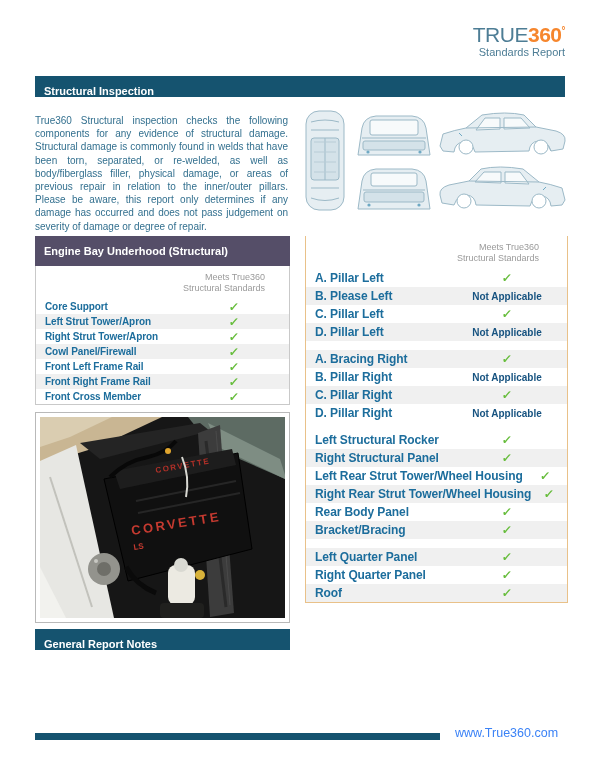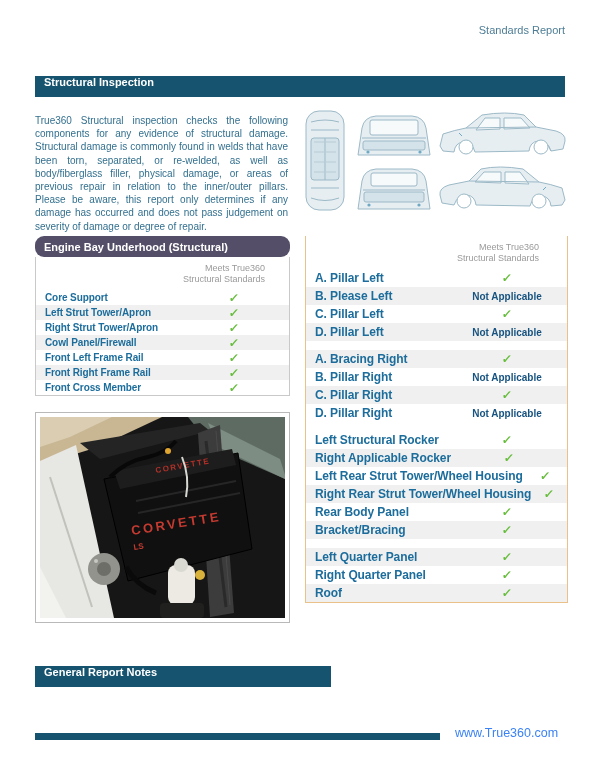--- a/index.html
+++ b/index.html
@@ -10,37 +10,37 @@
   
   .logo { position:absolute; top:24px; right:35px; text-align:right; line-height:1.05; }
   .logo .brand { font-size:21px; letter-spacing:-0.5px; }
   .logo .brand .t-true { color:#4d7d95; font-weight:400; }
   .logo .brand .t-360 { color:#f6862d; font-weight:700; }
   .logo .brand .t-deg { color:#f6862d; font-weight:700; font-size:10px; vertical-align:super; }
   .logo .subtitle { color:#4d7d95; font-size:11px; font-weight:400; margin-top:1px; }
 
   
   .bar { position:absolute; background:#15536f; color:#ffffff; font-size:11px; font-weight:700;
-         display:flex; align-items:flex-start; padding-left:9px; height:21px; }
+         display:flex; align-items:flex-end; padding-left:9px; height:21px; }
   .bar-structural { top:76px; left:35px; width:530px; }
-  .bar-notes { top:666px; left:35px; width:296px; }
+  .bar-notes { top:629px; left:35px; width:255px; }
 
   
   .intro { position:absolute; top:114px; left:35px; width:253px; color:#33708f;
            font-size:10px; line-height:13.2px; text-align:justify; }
 
   
   .diagrams { position:absolute; top:108px; left:300px; width:270px; height:105px; }
 
   
   .insp-table { position:absolute; top:236px; }
   .engine-bay { left:35px; width:255px; }
   .inner-body { left:305px; width:263px; }
-  .insp-title { height:21px; color:#ffffff; font-size:11px; font-weight:700;
-                display:flex; align-items:center; padding-left:9px;border-radius:9px; }
+  .insp-title { height:30px; color:#ffffff; font-size:11px; font-weight:700;
+                display:flex; align-items:center; padding-left:9px; }
   .engine-bay .insp-title { background:#554e68; }
   .inner-body .insp-title { background:#f5952d; }
   .insp-body { background:#ffffff; }
   .engine-bay .insp-body { border:1px solid #c9c9c9; border-top:none; }
   .inner-body .insp-body { border:1px solid #e9c189; border-top:none; }
   .std-header { color:#9a9a9a; font-size:9px; line-height:11px; text-align:right;
                 white-space:pre-line; padding:6px 24px 5px 0; }
   .inner-body .std-header { padding-right:28px; }
   .trow { display:flex; align-items:center; }
   .engine-bay .trow { height:15px; }
@@ -64,20 +64,21 @@
   
   .footer-rule { position:absolute; top:733px; left:35px; width:405px; height:7px; background:#15536f; }
   .footer-url { position:absolute; top:726px; left:455px; color:#3b82f6; font-size:12.5px; font-weight:400; }
 </style>
 </head>
 <body>
 
 <div class="page">
 
   <div class="logo">
+    <div class="brand"><span class="t-true">TRUE</span><span class="t-360">360</span><span class="t-deg">°</span></div>
     <div class="subtitle">Standards Report</div>
   </div>
 
   <div class="bar bar-structural">
     <span>Structural Inspection</span>
   </div>
 
   <p class="intro">True360 Structural inspection checks the following components for any evidence of structural damage. Structural damage is commonly found in welds that have been torn, separated, or re-welded, as well as body/fiberglass filler, physical damage, or areas of previous repair in relation to the inner/outer pillars. Please be aware, this report only determines if any damage has occurred and does not pass judgement on severity of damage or degree of repair.</p>
 
   <svg class="diagrams" viewBox="0 0 270 105" xmlns="http://www.w3.org/2000/svg">
@@ -206,21 +207,21 @@
           <div class="trow">
             <span class="rlabel">D. Pillar Right</span>
             <span class="rstatus na">Not Applicable</span>
           </div>
           <div class="gap-row"></div>
           <div class="trow">
             <span class="rlabel">Left Structural Rocker</span>
             <span class="rstatus check">✓</span>
           </div>
           <div class="trow shaded">
-            <span class="rlabel">Right Applicable Rocker</span>
+            <span class="rlabel">Right Structural Panel</span>
             <span class="rstatus check">✓</span>
           </div>
           <div class="trow">
             <span class="rlabel">Left Rear Strut Tower/Wheel Housing</span>
             <span class="rstatus check">✓</span>
           </div>
           <div class="trow shaded">
             <span class="rlabel">Right Rear Strut Tower/Wheel Housing</span>
             <span class="rstatus check">✓</span>
           </div>

